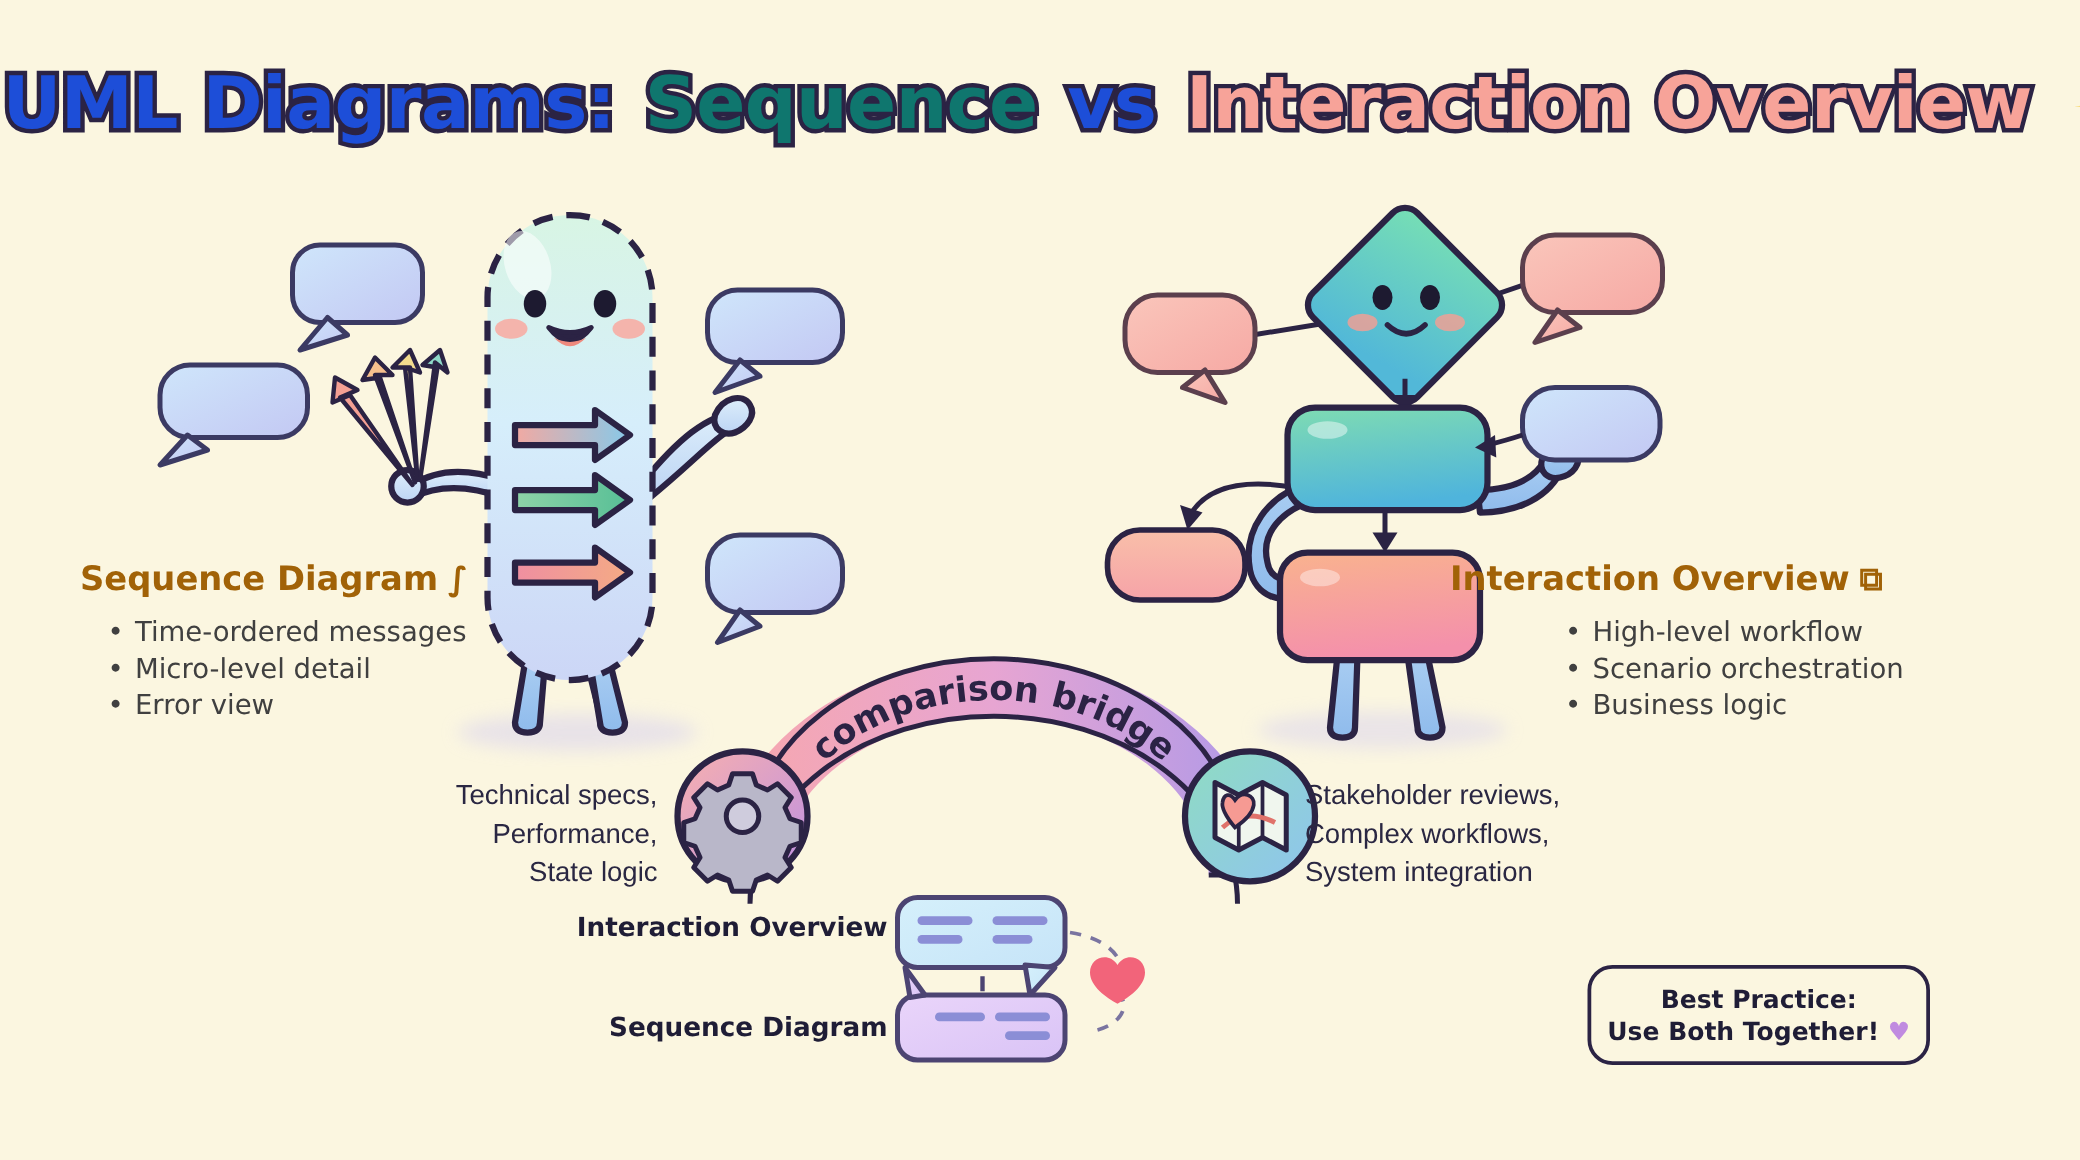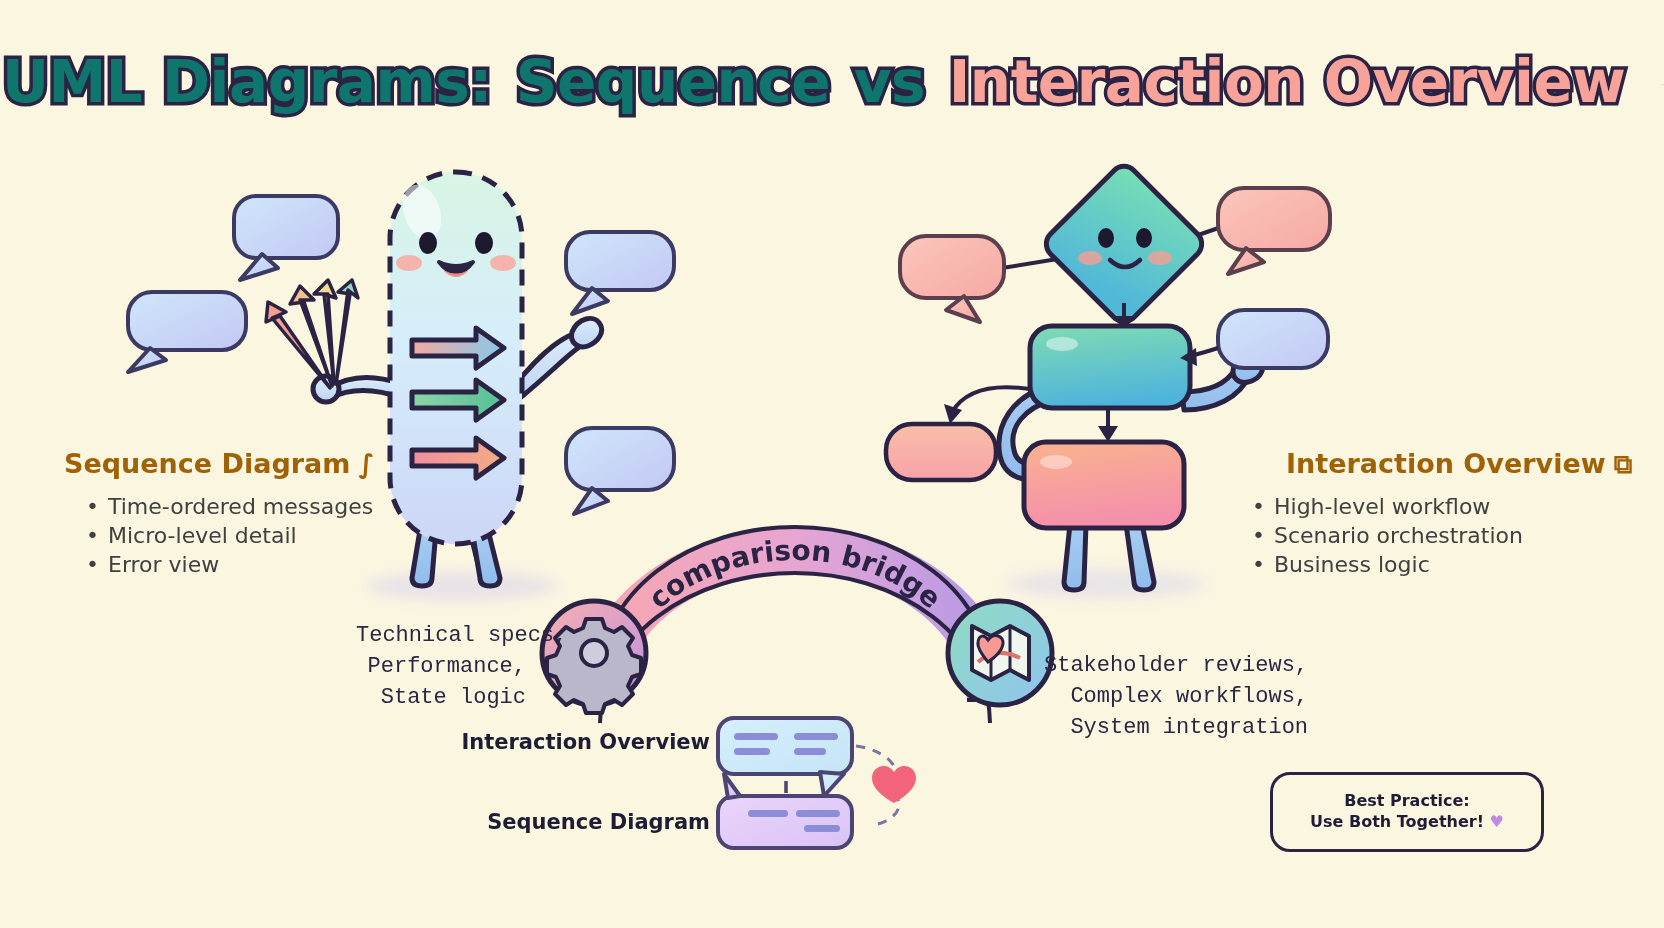--- a/index.html
+++ b/index.html
@@ -20,21 +20,21 @@
     font-size:58px;
     letter-spacing:-0.5px;
     white-space:nowrap;
   }
   #title span.w{
     display:inline-block;
     -webkit-text-stroke:7px #2b2344;
     paint-order:stroke fill;
     margin:0 2px;
   }
-  .t-purple{color:#0f766e;}
+  .t-purple{color:#1d4ed8;}
   .t-green{color:#0f766e;}
   .t-pink{color:#f7a399;}
   .spark{
     display:inline-block;
     -webkit-text-stroke:0;
     font-size:54px;
     color:#f7d66a;
     vertical-align:middle;
     margin-left:10px;
   }
@@ -53,36 +53,36 @@
     font-family:"DejaVu Sans", sans-serif;
     font-size:22px;
     color:#404040;
     line-height:1.32;
     white-space:nowrap;
   }
   .bullets div::before{content:"\2022";margin-right:9px;}
 
   #left-head{left:64px;top:448px;}
   #left-bullets{left:86px;top:492px;}
-  #right-head{left:1286px;top:448px;}
+  #right-head{left:1160px;top:448px;}
   #right-bullets{left:1252px;top:492px;}
 
   .head-ico{font-size:26px;margin-left:8px;}
 
   
   .side-cap{
     position:absolute;
-    font-family:Liberation Mono, monospace;
+    font-family:Liberation Sans, sans-serif;
     font-size:22px;
     color:#2a2742;
     line-height:1.42;
     white-space:nowrap;
   }
   #cap-left{left:356px;top:620px;width:170px;text-align:right;}
-  #cap-right{left:1044px;top:650px;text-align:right;}
+  #cap-right{left:1044px;top:620px;text-align:left;}
 
   
   .bot-label{
     position:absolute;
     font-family:"DejaVu Sans", sans-serif;
     font-weight:700;
     font-size:21px;
     color:#1f1d36;
     white-space:nowrap;
     text-align:right;
@@ -91,21 +91,21 @@
   #bl-2{left:430px;top:810px;width:280px;}
 
   
   #badge{
     position:absolute;left:1270px;top:772px;width:268px;height:74px;
     border:3px solid #2b2344;border-radius:20px;
     background:#fbf6e0;
     display:flex;align-items:center;justify-content:center;
     text-align:center;
     font-family:"DejaVu Sans", sans-serif;
-    font-weight:700;font-size:16px;color:#1f1d36;line-height:1.3;
+    font-weight:700;font-size:20px;color:#1f1d36;line-height:1.3;
   }
   .heart-p{color:#c08ae0;}
 
   
   svg#art{position:absolute;left:0;top:0;width:1664px;height:928px;}
 
   
   #bridge-text{
     font-family:"DejaVu Sans", sans-serif;
     font-weight:700;font-size:28px;fill:#2b2344;

